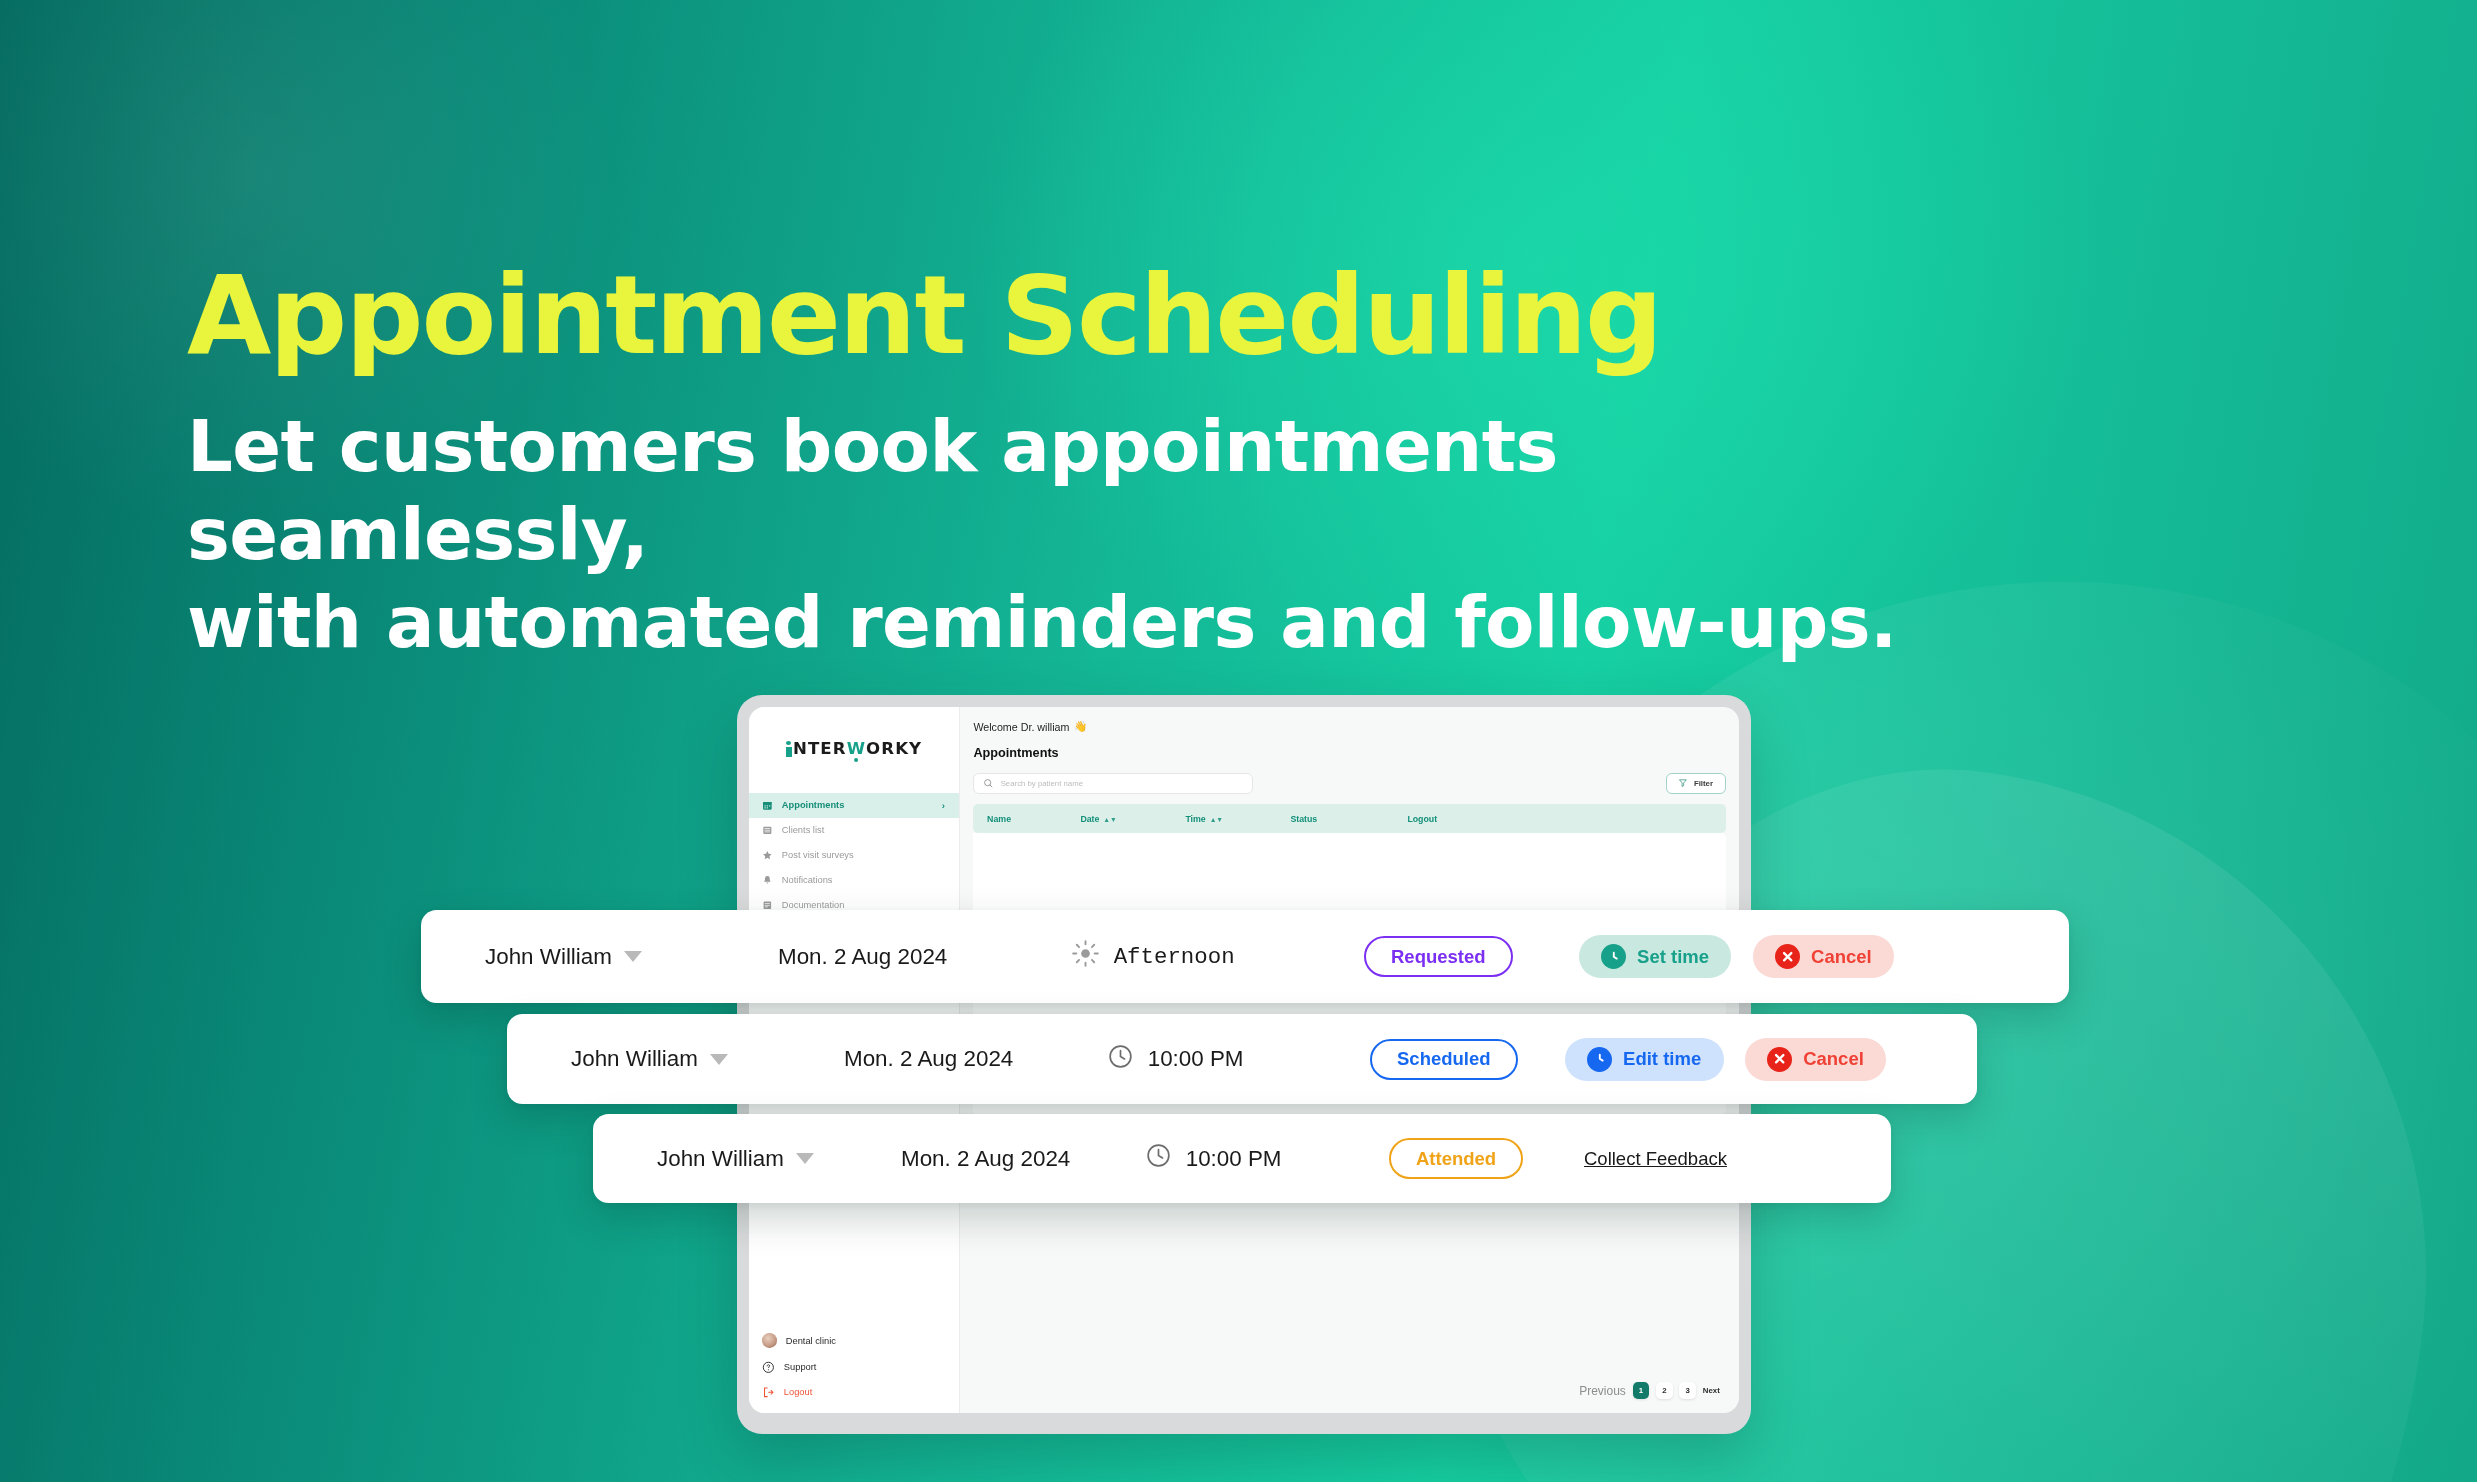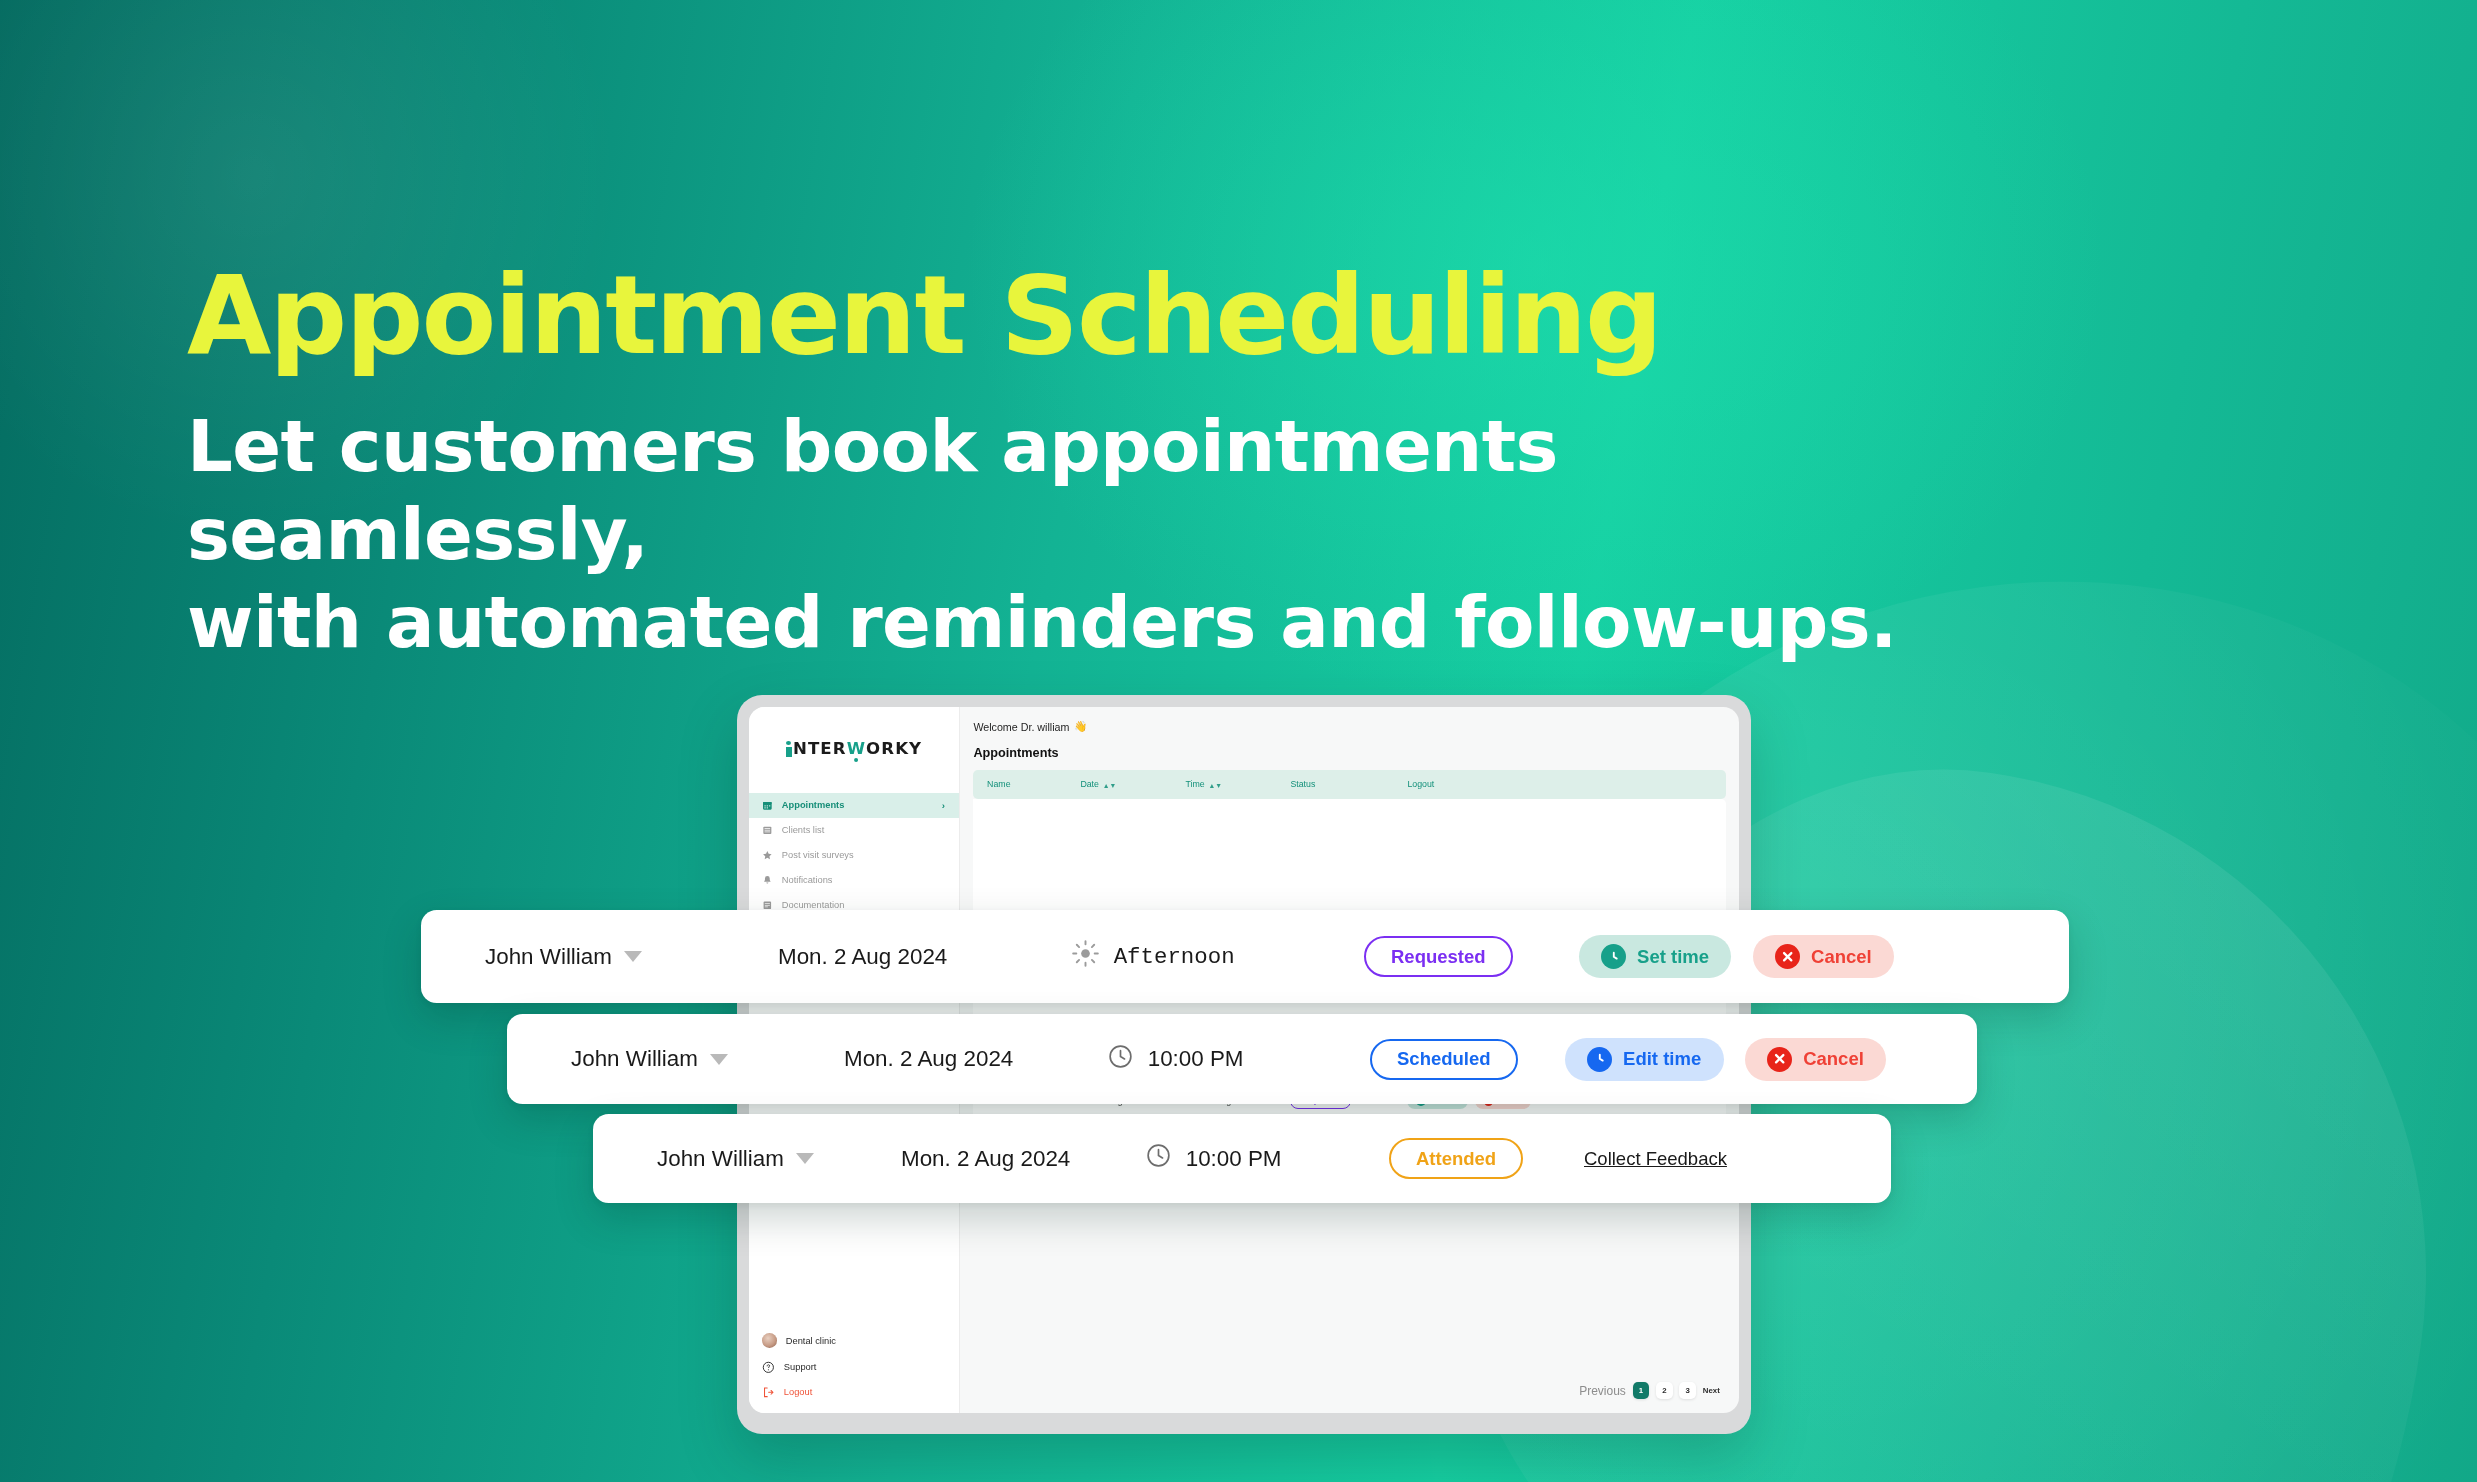--- a/index.html
+++ b/index.html
@@ -174,21 +174,21 @@
     background:#fff;
     display:flex; align-items:center; gap:5.9px;
     font-size: 7.8px; color:#3b3b3b; font-weight:600;
   }
 
   table.appts { width: 100%; border-collapse: separate; border-spacing: 0; margin-top: 9.8px; }
   table.appts thead th {
     background: #ddefe9;
     color: #13907a;
     font-size: 8.8px;
-    font-weight: 400;
+    font-weight: 700;
     text-align: left;
     padding: 8.8px 0 8.8px 0;
     height: 29px;
   }
   table.appts thead th:first-child { border-radius: 4.9px 0 0 4.9px; padding-left: 13.7px; }
   table.appts thead th:last-child { border-radius: 0 4.9px 4.9px 0; }
   .sortic { display:inline-block; margin-left:3.9px; font-size:6.8px; color:#13907a; opacity:.85; vertical-align: middle;}
   table.appts tbody td {
     font-size: 8.3px; color:#2c2c2c;
     padding: 0; height: 39px;
@@ -395,20 +395,39 @@
         </div>
       </div>
 
       <div id="main">
         <div class="welcome">
           <span>Welcome Dr. william</span>
           <span>👋</span>
         </div>
         <div class="page-title">Appointments</div>
 
+        <div class="toolbar">
+          <div class="search-box">
+            <span>
+              <svg width="10.7" height="10.7" viewBox="0 0 16 16" fill="none">
+                  <circle cx="7" cy="7" r="4.6" stroke="#8d8d8d" stroke-width="1.3"></circle>
+                  <path d="M10.4 10.4l3 3" stroke="#8d8d8d" stroke-width="1.3" stroke-linecap="round"></path>
+                </svg>
+            </span>
+            <span class="ph">Search by patient name</span>
+          </div>
+          <div class="filter-btn">
+            <span>
+              <svg width="9.8" height="9.8" viewBox="0 0 16 16" fill="none">
+                  <path d="M2.4 3h11.2l-4.3 5v4.4L6.7 14V8L2.4 3z" stroke="#2f8d7c" stroke-width="1.2" fill="none" stroke-linejoin="round"></path>
+                </svg>
+            </span>
+            <span>Filter</span>
+          </div>
+        </div>
 
         <table class="appts">
           <thead>
             <tr>
               <th class="col-name"><span>Name</span></th>
               <th class="col-date"><span>Date</span><span class="sortic">▲▼</span></th>
               <th class="col-time"><span>Time</span><span class="sortic">▲▼</span></th>
               <th class="col-status"><span>Status</span></th>
               <th class="col-action"><span>Logout</span></th>
             </tr>

